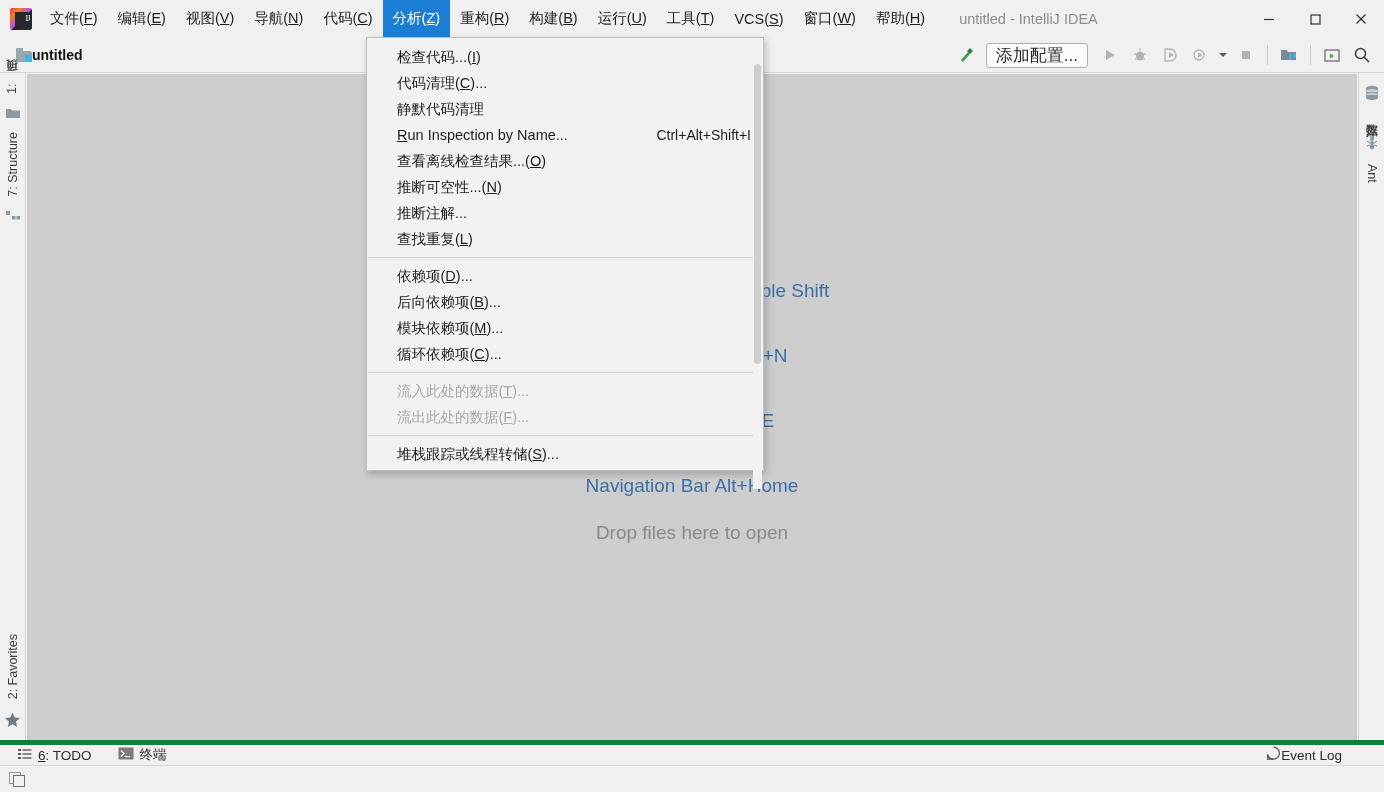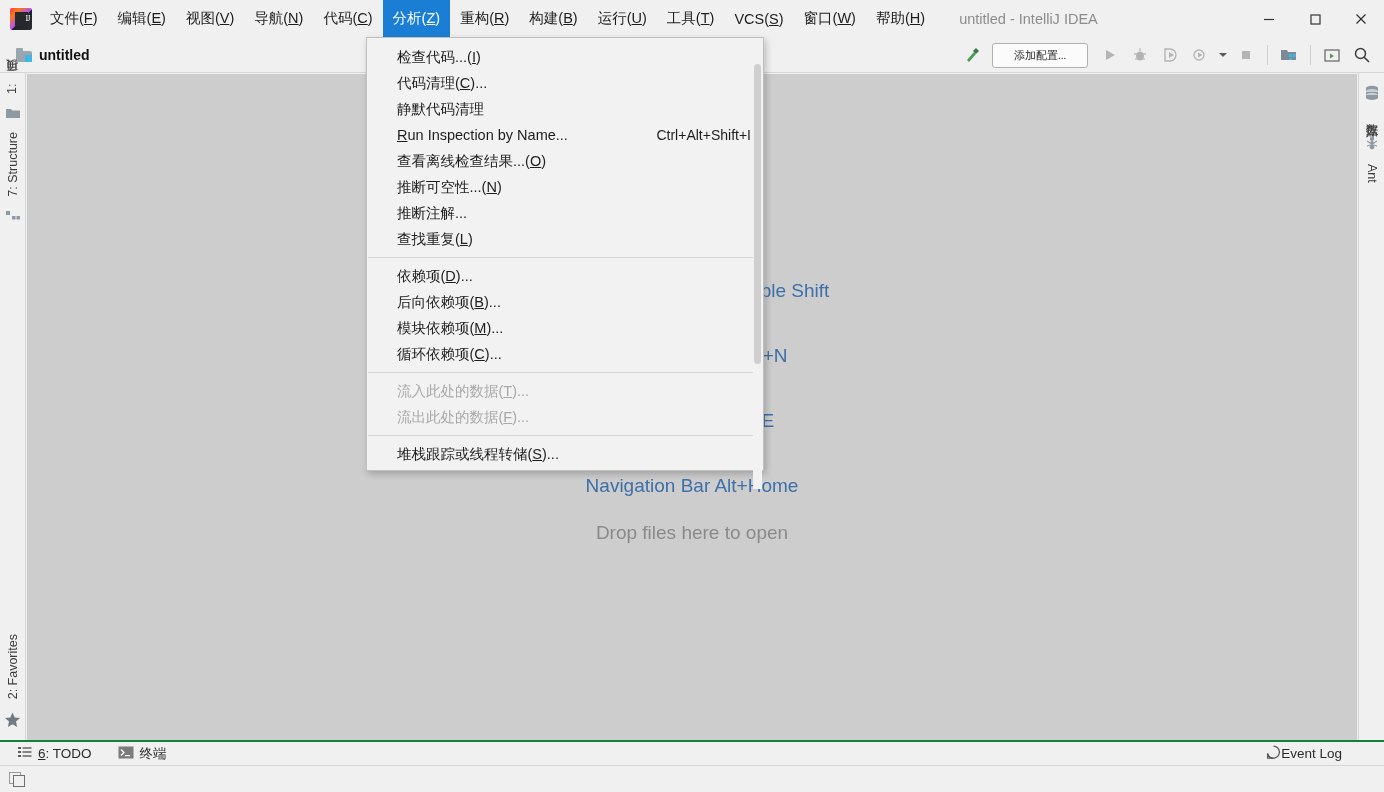--- a/index.html
+++ b/index.html
@@ -63,42 +63,41 @@
   }
   .win-btn svg { display: block; }
 
   
   .navbar {
     position: absolute; left: 0; top: 37px; width: 1384px; height: 36px;
     background: #f0f0f0; display: flex; align-items: center;
     border-bottom: 1px solid #d6d6d6;
   }
   .navbar .crumb {
-    display: flex; align-items: center; gap: 7px;
+    display: flex; align-items: center; 
     margin-left: 16px; font-size: 14px; font-weight: bold; color: #111;
   }
   .folder-icon { width: 16px; height: 14px; position: relative; flex: none; }
   .folder-icon .body { position: absolute; left: 0; top: 3px; width: 16px; height: 11px; background: #9aa7b0; border-radius: 1px 2px 2px 2px; }
   .folder-icon .tab { position: absolute; left: 0; top: 0px; width: 7px; height: 4px; background: #9aa7b0; border-radius: 1px 1px 0 0; }
   .folder-icon .dot { position: absolute; right: 0px; bottom: 0px; width: 7px; height: 7px; background: #40b6e0; }
   .toolbar-right {
     position: absolute; right: 8px; top: 0; height: 36px;
     display: flex; align-items: center; gap: 2px;
   }
   .tb-btn {
     width: 28px; height: 28px; display: flex; align-items: center; justify-content: center;
     border-radius: 3px;
   }
   .config-btn {
     height: 25px; min-width: 96px; padding: 0 9px;
     border: 1px solid #b0b0b0; border-radius: 3px; background: #fbfbfb;
-    font-size: 11px; color: #2b2b2b;
+    font-size: 17px; color: #2b2b2b;
     display: flex; align-items: center; justify-content: center;
     margin: 0 6px 0 4px;
-    font-family: Liberation Serif, serif;
   }
   .tb-sep { width: 1px; height: 20px; background: #cfcfcf; margin: 0 5px; }
 
   
   .stripe {
     position: absolute; top: 73px; width: 26px; height: 667px;
     background: #f0f0f0;
     display: flex; flex-direction: column; align-items: center;
   }
   .stripe.left { left: 0; border-right: 1px solid #d6d6d6; }
@@ -126,21 +125,21 @@
     font-size: 19px; color: #3e6fa8; white-space: nowrap;
   }
   .drop-text {
     position: absolute; width: 100%; text-align: center;
     font-size: 19px; color: #8a8a8a; white-space: nowrap;
   }
 
   
   .statusbar {
     position: absolute; left: 0; bottom: 27px; width: 1384px; height: 25px;
-    background: #f0f0f0; border-top: 2px solid #15803d;
+    background: #f0f0f0; border-top: 5px solid #15803d;
     display: flex; align-items: center;
   }
   .sb-item {
     display: flex; align-items: center; gap: 6px;
     font-size: 13.5px; color: #2b2b2b; margin-left: 18px; white-space: nowrap;
   }
   .sb-item u { text-decoration: underline; }
   .sb-right { position: absolute; right: 42px; display: flex; align-items: center; font-size: 13.5px; color: #2b2b2b; }
   .bottombar {
     position: absolute; left: 0; bottom: 0; width: 1384px; height: 27px;

